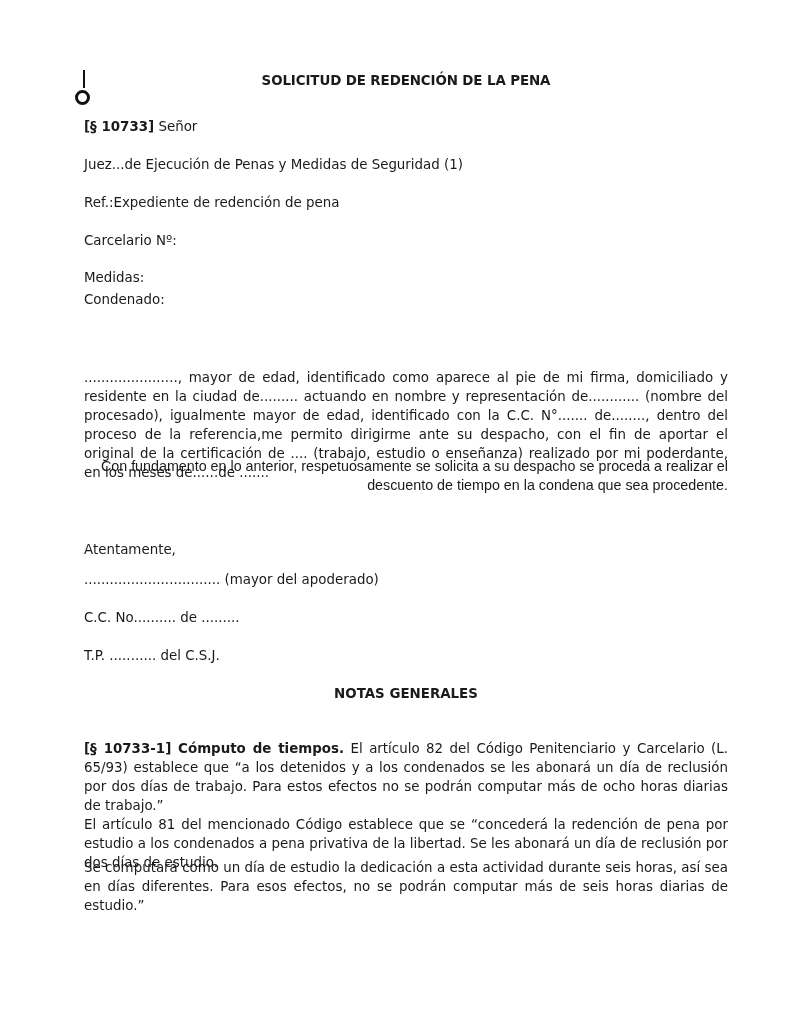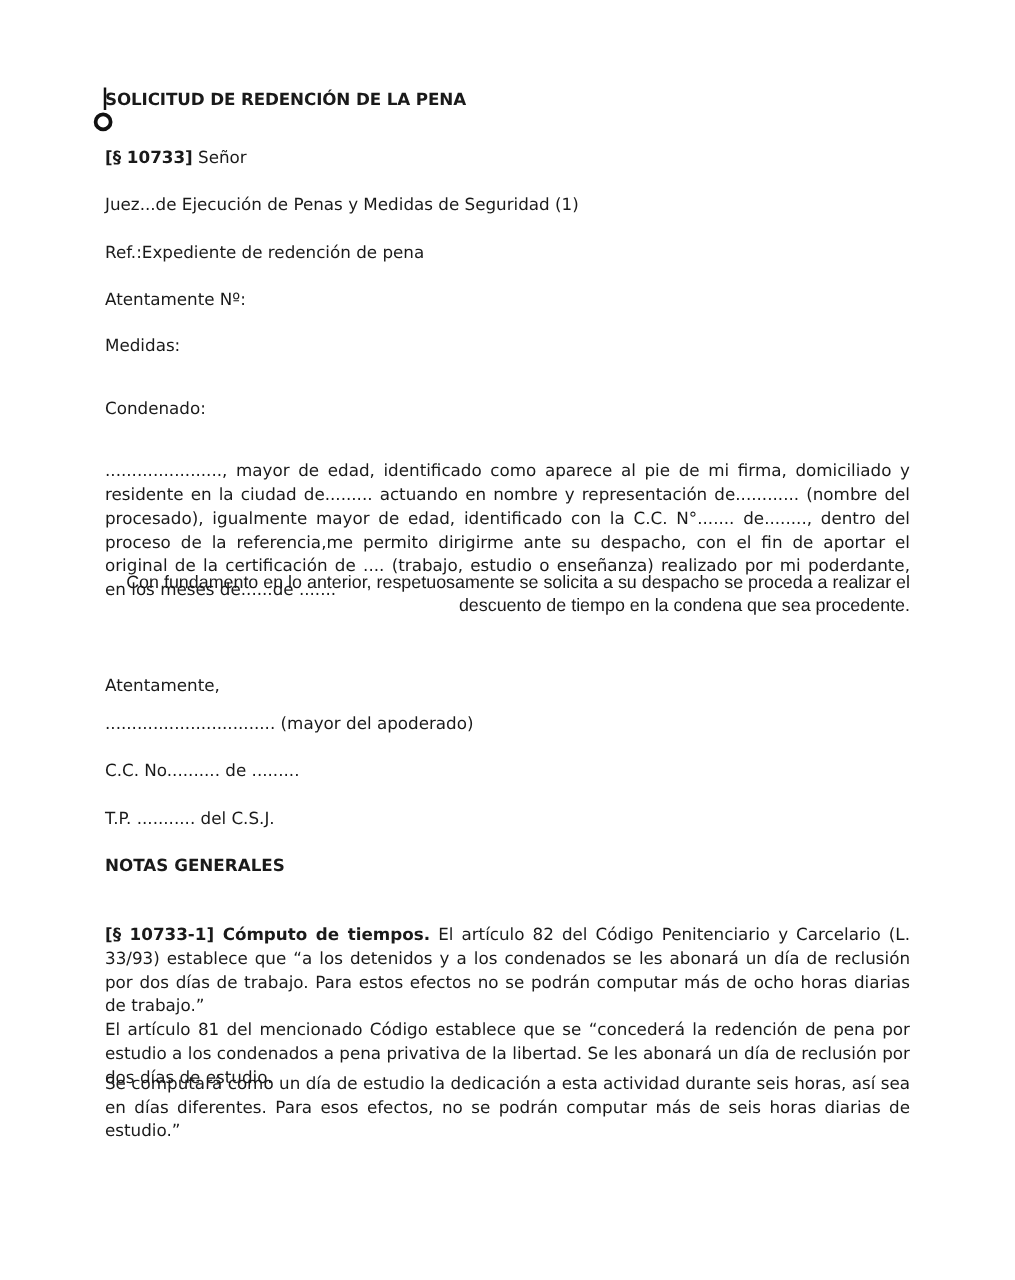--- a/index.html
+++ b/index.html
@@ -1,21 +1,21 @@
 <!DOCTYPE html>
 <html><head>
   <meta charset="utf-8">
   <style>
     html, body { margin: 0; padding: 0; background: #ffffff; }
     body { width: 812px; height: 1024px; position: relative; overflow: hidden;
       font-family: "DejaVu Sans", sans-serif; color: #1a1a1a; font-size: 13.4px; }
     .page { position: absolute; left: 84px; top: 0; width: 644px; }
     .blk { position: absolute; left: 0; width: 644px; line-height: 19px; margin: 0; }
     .just { text-align: justify; text-align-last: left; margin-top: 24px; }
-    .b { font-weight: bold; }
+    .b { font-weight: bold; text-align: center; }
     .u { }
     .condensed { font-family: "Liberation Sans", sans-serif; font-size: 14.3px; text-align: right; }
     .cursor-bar { position: absolute; left: 83px; top: 70px; width: 1.5px; height: 18px; background: #111; }
     .cursor-ring { position: absolute; left: 75px; top: 90px; width: 15px; height: 15px; border: 3px solid #111; border-radius: 50%; box-sizing: border-box; }
     .title { font-size: 13.4px; letter-spacing: -0.1px; }
   </style>
 </head>
 <body>
 
 <div class="cursor-bar"></div>
@@ -26,36 +26,36 @@
 
   <p class="blk" style="top:117px">
     <span class="b u">[§ 10733]</span><span> Señor</span>
   </p>
 
   <p class="blk" style="top:155px">
     <span>Juez...de Ejecución de Penas y Medidas de Seguridad (</span><span class="u">1</span><span>)</span>
   </p>
 
   <p class="blk" style="top:193px">Ref.:Expediente de redención de pena</p>
-  <p class="blk" style="top:231px">Atentamente Nº:</p>
+  <p class="blk" style="top:231px">Carcelario Nº:</p>
   <p class="blk" style="top:268px">Medidas:</p>
-  <p class="blk" style="top:318px">Condenado:</p>
+  <p class="blk" style="top:290px">Condenado:</p>
 
   <p class="blk just" style="top:344px">......................, mayor de edad, identificado como aparece al pie de mi firma, domiciliado y residente en la ciudad de......... actuando en nombre y representación de............ (nombre del procesado), igualmente mayor de edad, identificado con la C.C. N°....... de........, dentro del proceso de la referencia,me permito dirigirme ante su despacho, con el fin de aportar el original de la certificación de .... (trabajo, estudio o enseñanza) realizado por mi poderdante, en los meses de......de .......</p>
 
   <p class="blk condensed" style="top:457px">Con fundamento en lo anterior, respetuosamente se solicita a su despacho se proceda a realizar el descuento de tiempo en la condena que sea procedente.</p>
 
   <p class="blk" style="top:540px">Atentamente,</p>
 
   <p class="blk" style="top:570px">................................ (mayor del apoderado)</p>
   <p class="blk" style="top:608px">C.C. No.......... de .........</p>
   <p class="blk" style="top:646px">T.P. ........... del C.S.J.</p>
 
   <p class="blk b" style="top:684px">NOTAS GENERALES</p>
 
   <p class="blk just" style="top:715px">
-    <span class="b">[§ 10733-1] Cómputo de tiempos.</span><span> El artículo 82 del Código Penitenciario y Carcelario (L. 33/93) establece que “a los detenidos y a los condenados se les abonará un día de reclusión por dos días de trabajo. Para estos efectos no se podrán computar más de ocho horas diarias de trabajo.”</span>
+    <span class="b">[§ 10733-1] Cómputo de tiempos.</span><span> El artículo 82 del Código Penitenciario y Carcelario (L. 65/93) establece que “a los detenidos y a los condenados se les abonará un día de reclusión por dos días de trabajo. Para estos efectos no se podrán computar más de ocho horas diarias de trabajo.”</span>
   </p>
 
   <p class="blk just" style="top:791px">El artículo 81 del mencionado Código establece que se “concederá la redención de pena por estudio a los condenados a pena privativa de la libertad. Se les abonará un día de reclusión por dos días de estudio.</p>
 
   <p class="blk just" style="top:834px">Se computará como un día de estudio la dedicación a esta actividad durante seis horas, así sea en días diferentes. Para esos efectos, no se podrán computar más de seis horas diarias de estudio.”</p>
 </div>
 
 </body></html>

